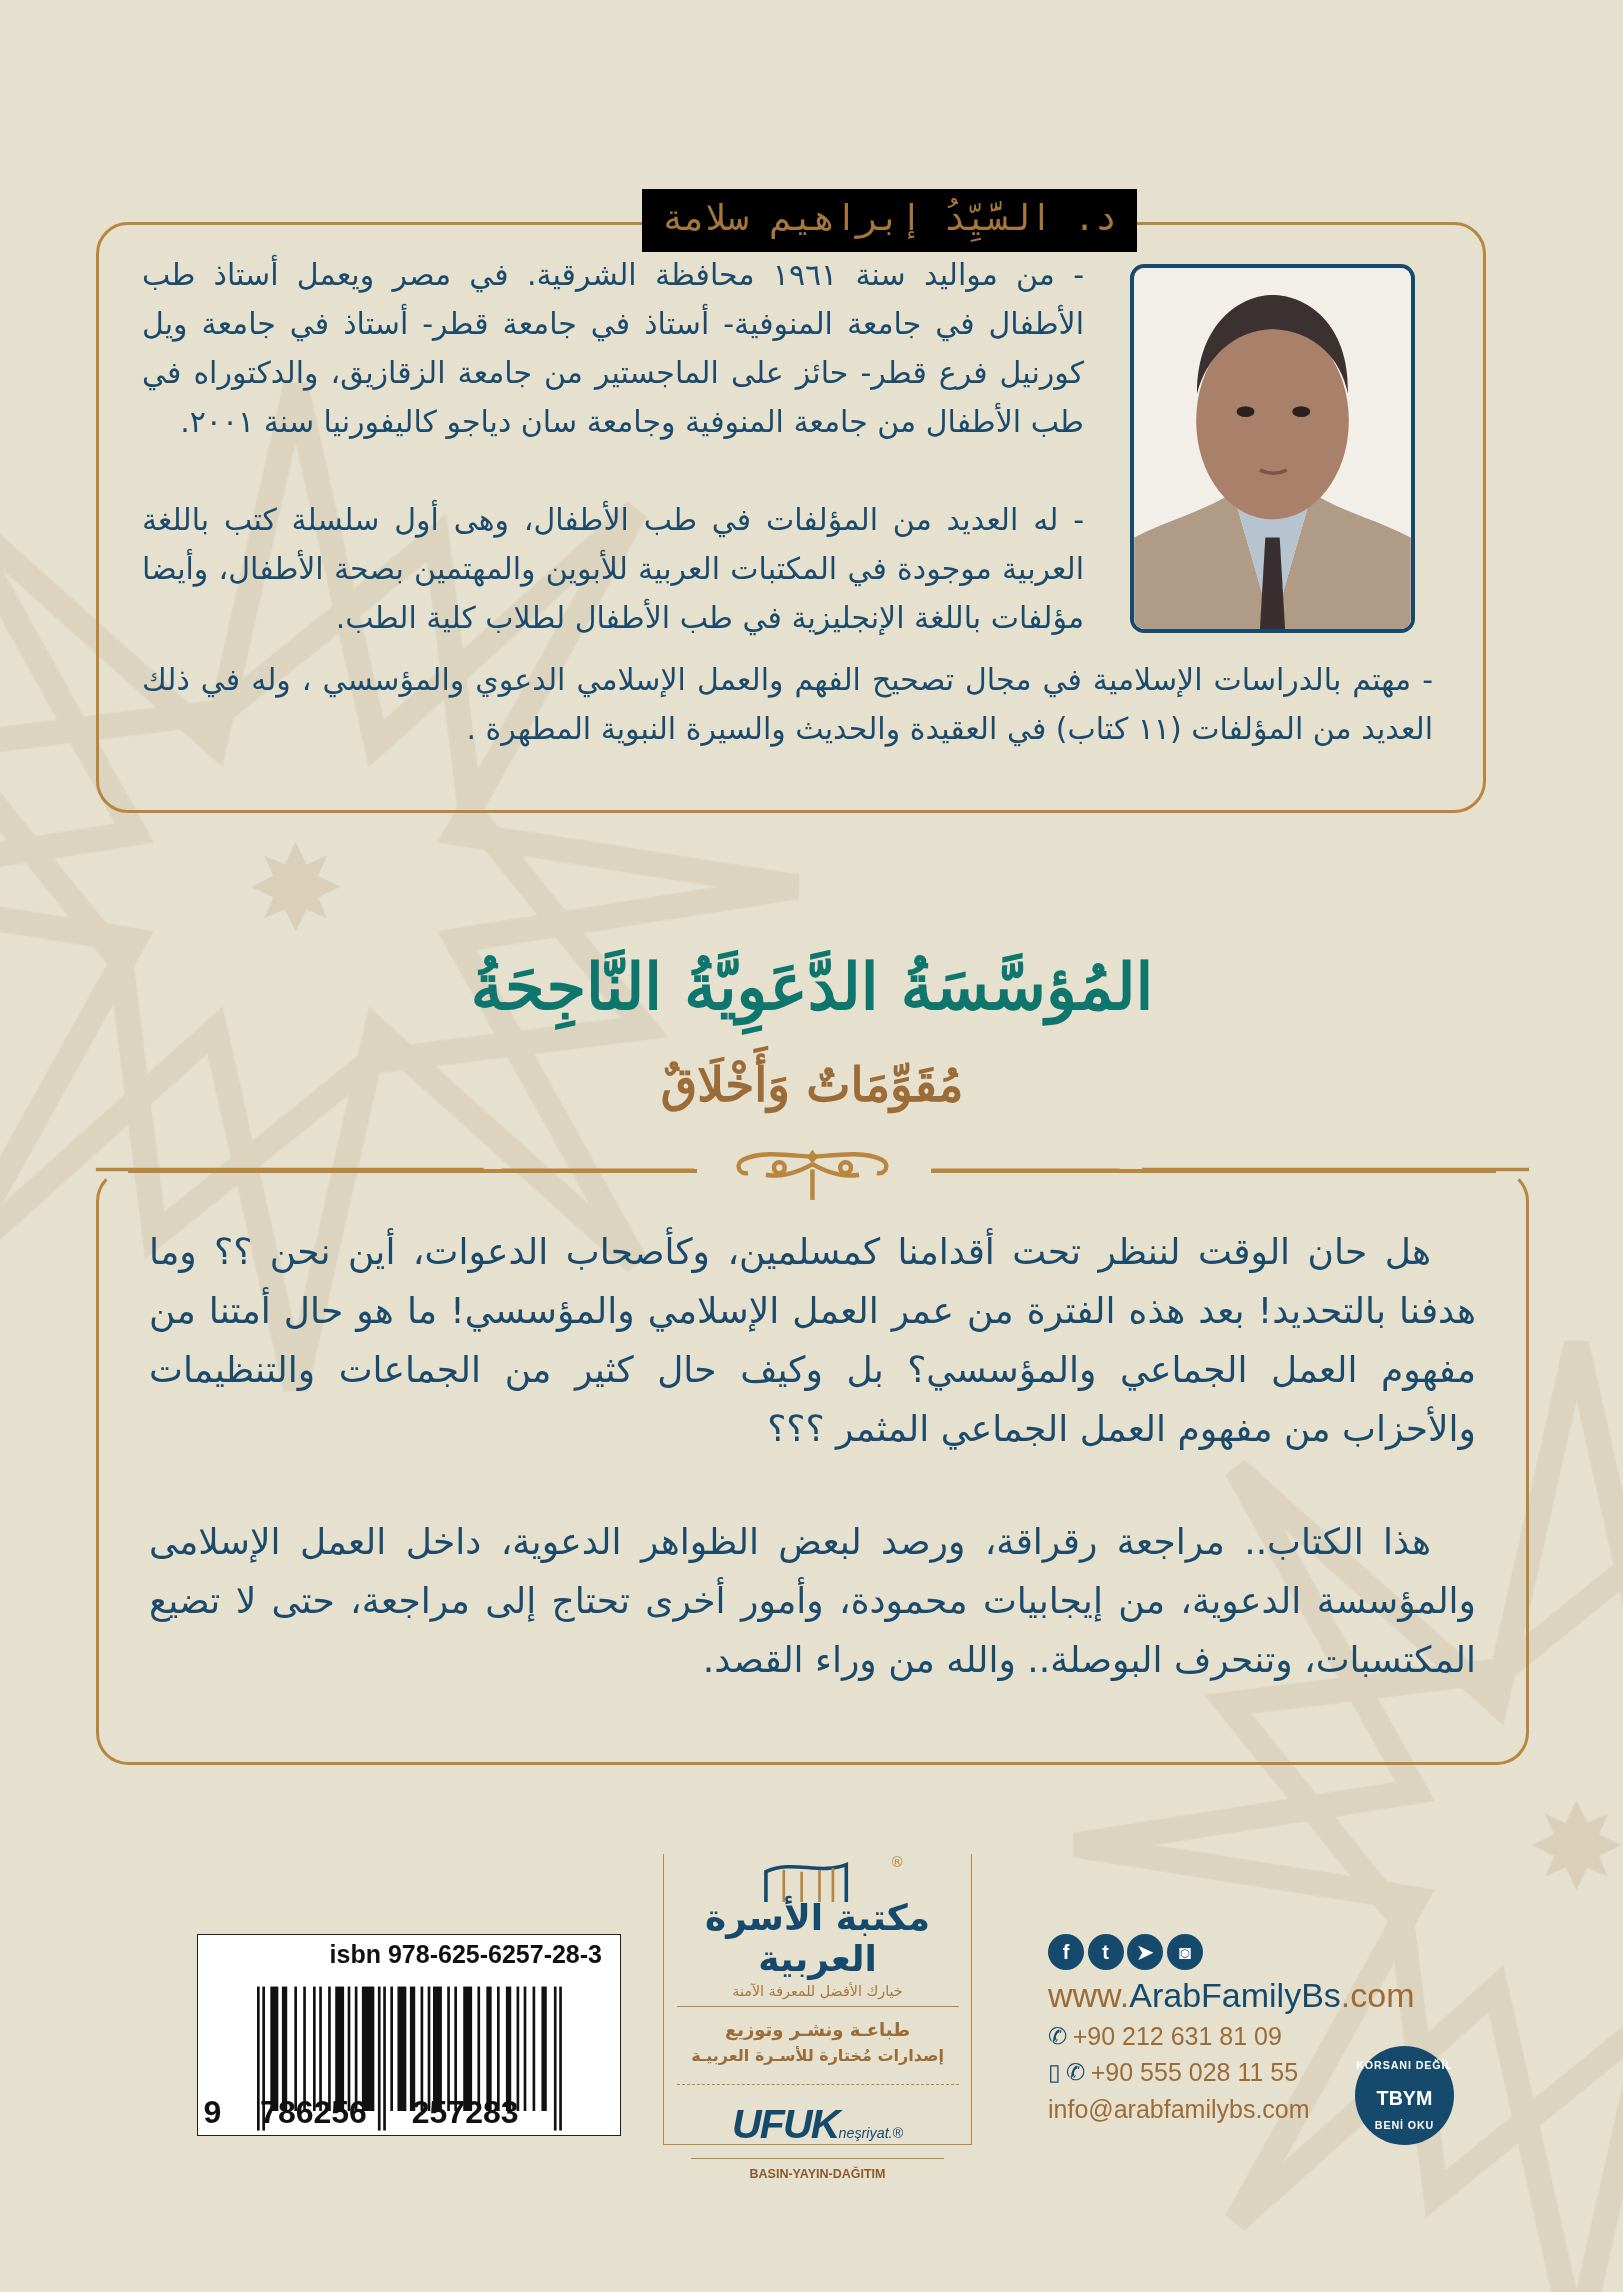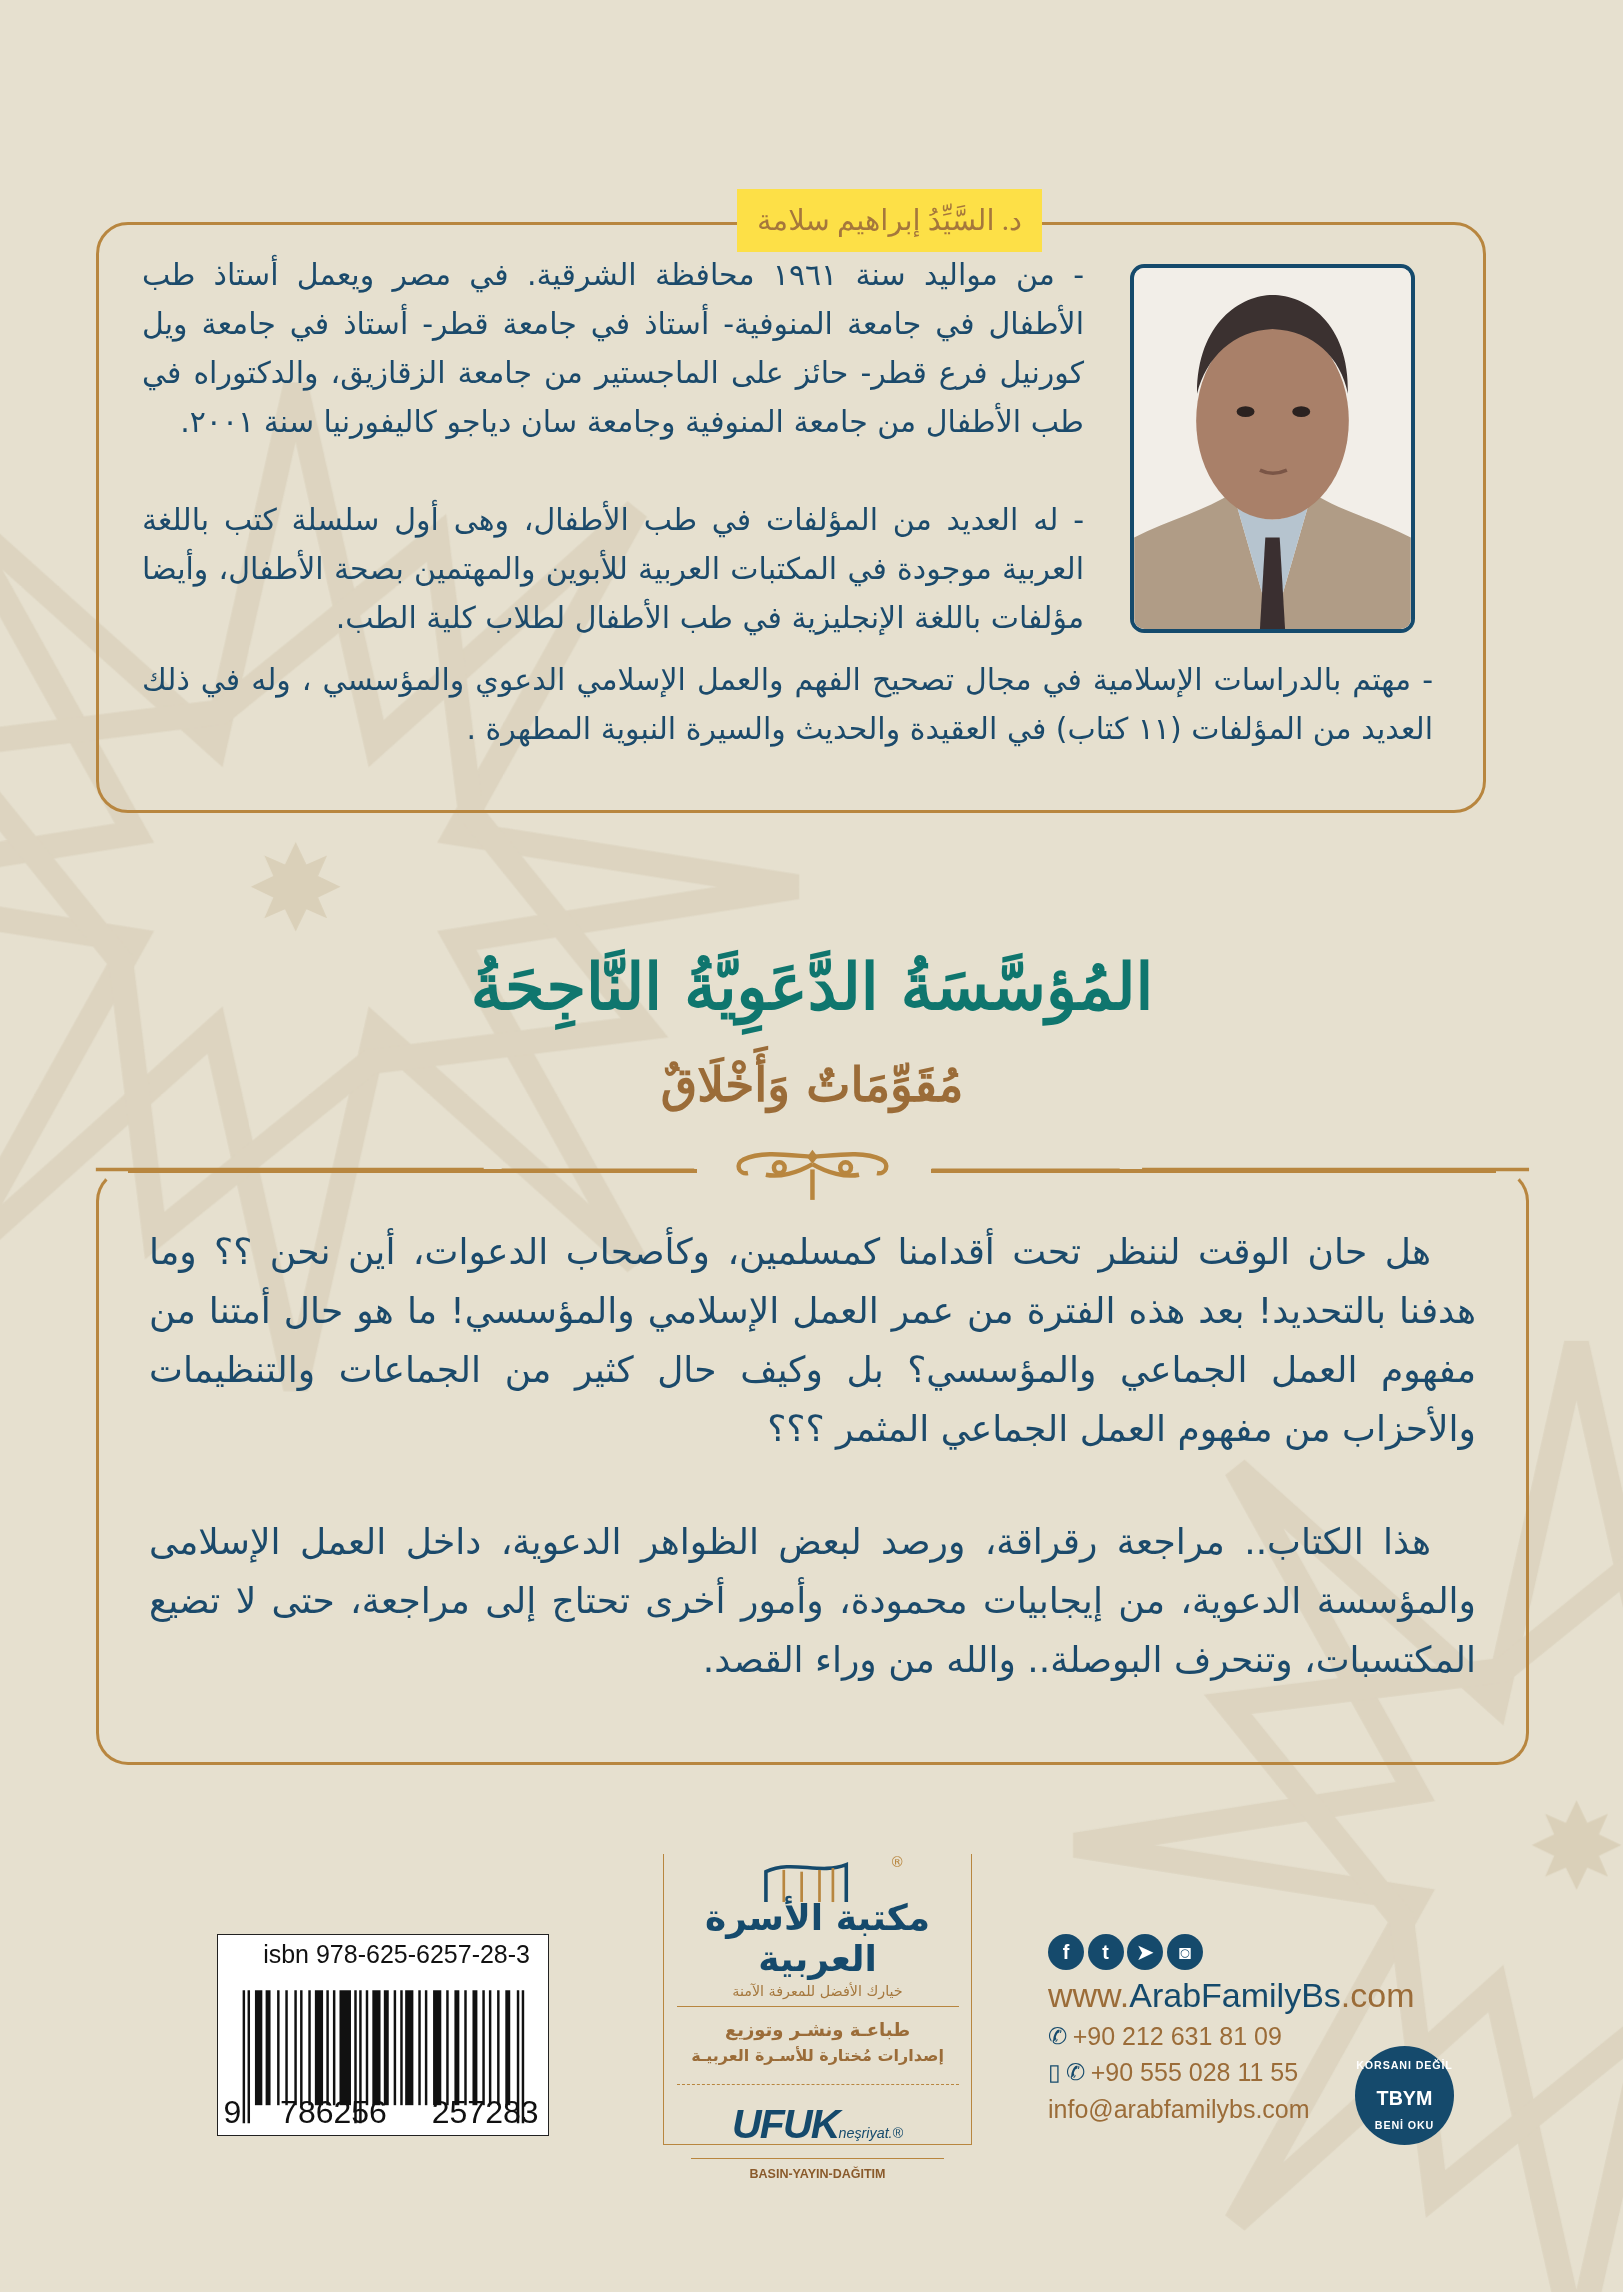--- a/index.html
+++ b/index.html
@@ -14,22 +14,22 @@
   
   .author-box {
     left: 96px; top: 222px; width: 1390px; height: 591px;
     border: 3.6px solid #b8863f; border-radius: 32px; box-sizing: border-box;
   }
   .author-name-wrap {
     position: absolute; top: -36px; left: 0; right: 0; height: 63px;
     display: flex; justify-content: center; pointer-events: none;
   }
   .author-name {
-    background: #fde047; padding: 0 19.7px;
-    font-family: Liberation Serif, serif; font-size: 29px; color: #a5773c;
+    background: #000000; padding: 0 19.7px;
+    font-family: Liberation Mono, monospace; font-size: 36px; color: #a5773c;
     line-height: 63px; direction: rtl; margin-left: 197px;
   }
   .photo-frame {
     position: absolute; right: 68px; top: 39px; width: 285px; height: 369px;
     border: 4.5px solid #154a6c; border-radius: 14.3px; box-sizing: border-box;
     overflow: hidden; background: #f3efe9;
   }
   .bio {
     direction: rtl; text-align: justify; color: #1b4a6b;
     font-size: 30px; line-height: 49px; margin: 0;
@@ -61,22 +61,22 @@
   .blurb {
     direction: rtl; text-align: justify; color: #1b4a6b;
     font-size: 36px; line-height: 59px; margin: 0;
     position: absolute; left: 50px; right: 50px;
   }
   .blurb-1 { top: 50px; text-indent: 45px; }
   .blurb-2 { top: 340px; text-indent: 45px; }
 
   
   .barcode {
-    left: 217px; top: 1934px; width: 332px; height: 202px;
-    background: #fff; border: 1.8px solid #222; box-sizing: border-box;
+    left: 197px; top: 1934px; width: 424px; height: 202px;
+    background: #fff; border: 1.8px solid #222; box-sizing: border-box; font-weight: bold;
   }
   .isbn-text {
     position: absolute; top: 5.4px; right: 18px;
     font-family: "Liberation Sans", sans-serif; font-size: 25px; color: #111;
   }
   .bars { position: absolute; left: 0; top: 0; width: 100%; height: 100%; }
   .bc-digits {
     position: absolute; bottom: 3.6px; left: 5.4px; right: 5.4px;
     font-family: "Liberation Sans", sans-serif; font-size: 32px; color: #111;
   }

